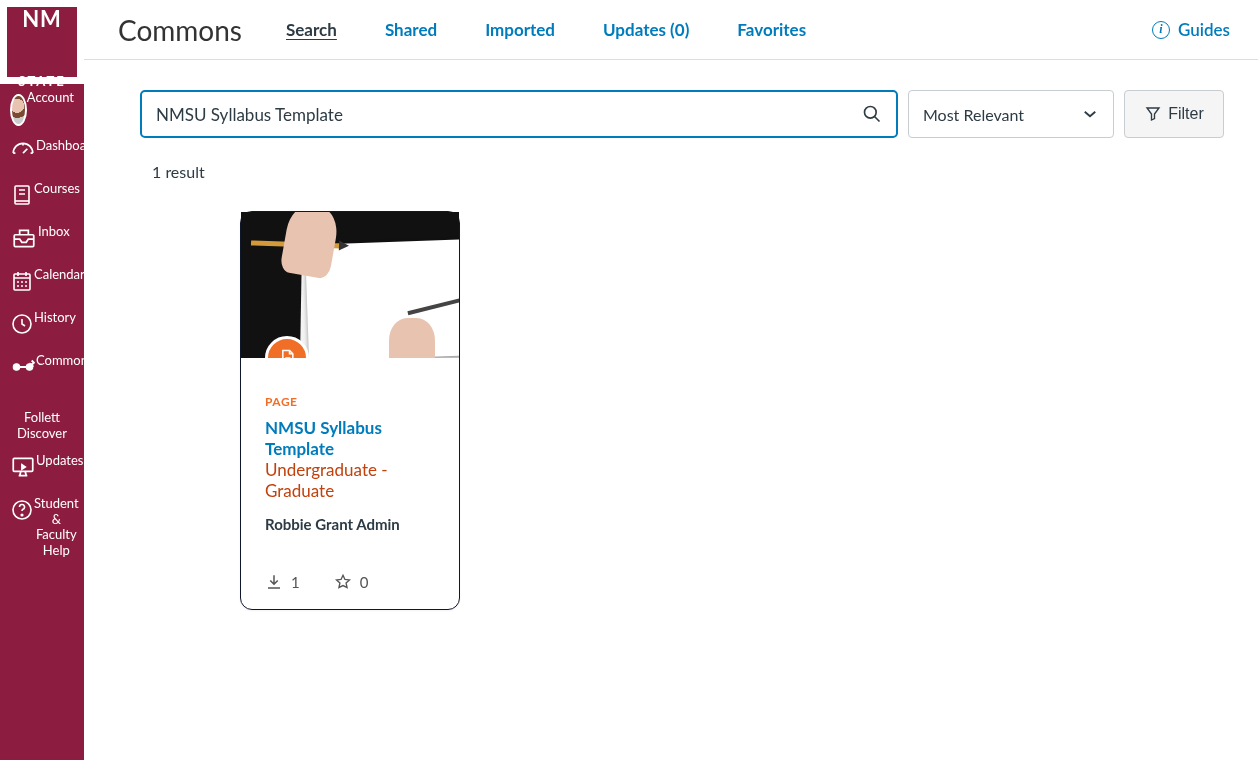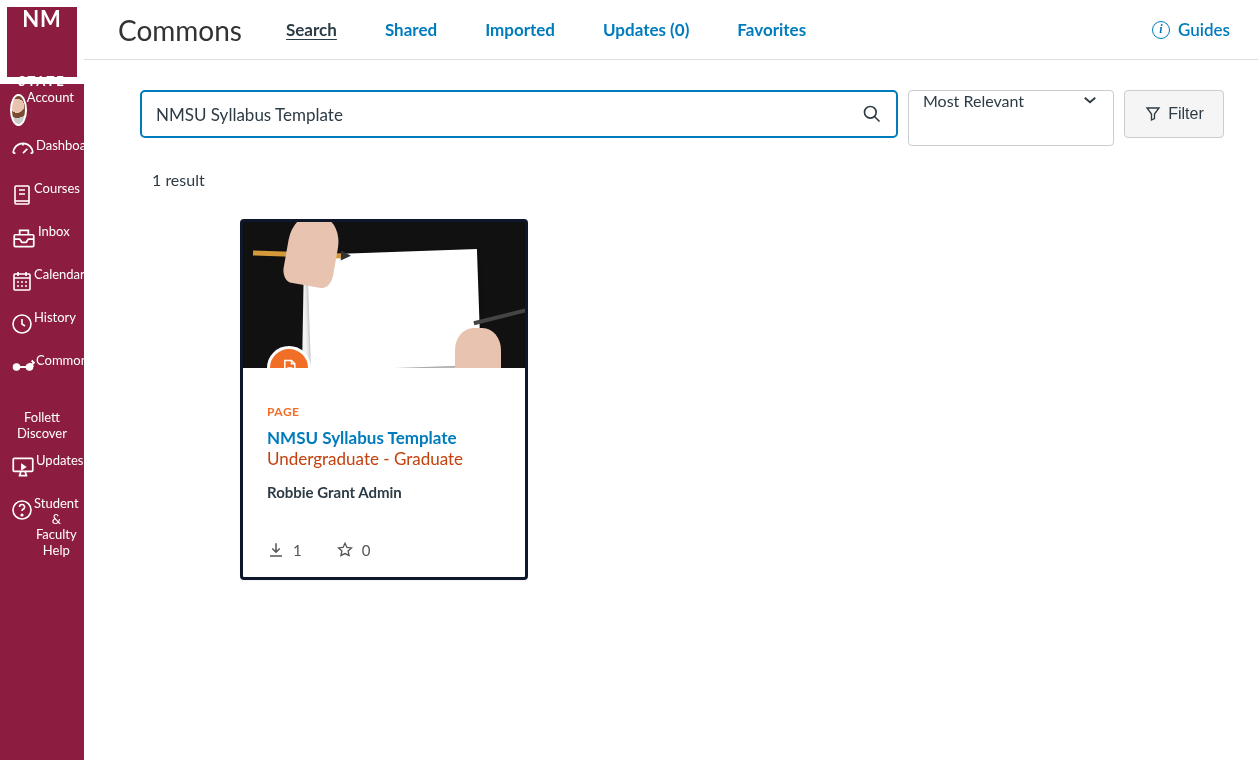--- a/index.html
+++ b/index.html
@@ -152,26 +152,26 @@
     color: #2d3b45;
     font-family: inherit;
   }
   .search-icon-btn {
     background: none; border: none; cursor: pointer;
     display: flex; align-items: center;
   }
 
   .sort-select {
     width: 206px;
-    height: 56px;
+    height: 48px;
     border: 1px solid #c7cdd1;
     border-radius: 4px;
     padding: 0 14px;
     display: flex;
-    align-items: flex-start;
+    align-items: center;
     justify-content: space-between;
     font-size: 16px;
     color: #2d3b45;
     cursor: pointer;
     background: #fff;
   }
 
   .filter-btn {
     width: 100px;
     height: 48px;
@@ -194,23 +194,23 @@
     margin-bottom: 30px;
   }
 
   
   .results {
     display: flex;
     gap: 24px;
     padding-left: 100px;
   }
   .card {
-    width: 288px;
-    border: 3px solid #0f172a;
-    border-radius: 4px;
+    width: 220px;
+    border: 1px solid #0f172a;
+    border-radius: 12px;
     overflow: visible;
     box-shadow: 0 1px 2px rgba(0,0,0,0.05);
     background: #fff;
   }
   .card-hero {
     height: 146px;
     background: #111;
     position: relative;
     overflow: hidden;
   }

